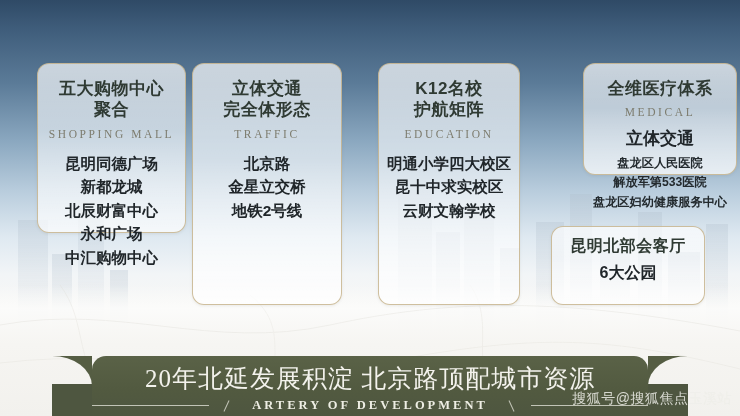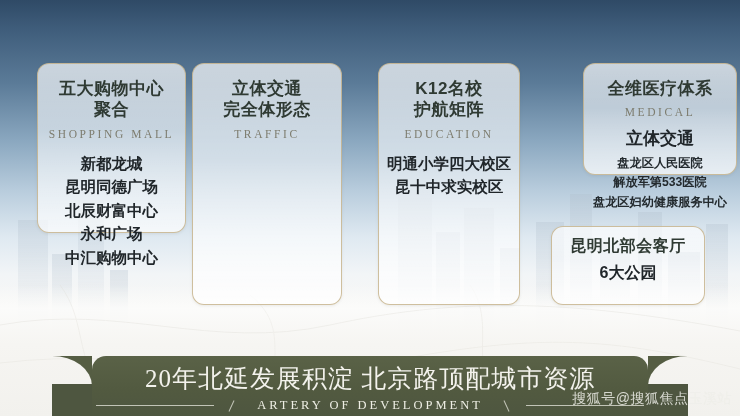--- a/index.html
+++ b/index.html
@@ -179,20 +179,21 @@
     white-space: nowrap;
   }
   .banner-sub-wrap {
     position: relative;
     z-index: 3;
     margin-top: 3px;
     display: flex;
     align-items: center;
     justify-content: center;
     gap: 14px;
+    font-weight: bold;
   }
   .rule {
     height: 1px;
     width: 118px;
     background: rgba(238,238,228,.72);
   }
   .tick {
     width: 9px; height: 10px;
     position: relative;
   }
@@ -257,41 +258,47 @@
       <path d="M470 0 C 500 44, 460 86, 510 131" stroke="#dcdad2" stroke-width="1" fill="none"></path>
       <path d="M250 10 C 300 50, 250 90, 300 131" stroke="#e1dfd8" stroke-width="1" fill="none"></path>
     </svg>
   </div>
 
   <div class="card" id="card-mall">
     <div class="card-cn-title">五大购物中心
 聚合</div>
     <div class="card-en-title">SHOPPING MALL</div>
     <div class="card-list">
+      <div class="li">昆明同德广场</div>
       <div class="li">新都龙城</div>
-      <div class="li">昆明同德广场</div>
       <div class="li">北辰财富中心</div>
       <div class="li">永和广场</div>
       <div class="li">中汇购物中心</div>
     </div>
   </div>
 
   <div class="card" id="card-traffic">
     <div class="card-cn-title">立体交通
 完全体形态</div>
     <div class="card-en-title">TRAFFIC</div>
+    <div class="card-list">
+      <div class="li">北京路</div>
+      <div class="li">金星立交桥</div>
+      <div class="li">地铁2号线</div>
+    </div>
   </div>
 
   <div class="card" id="card-edu">
     <div class="card-cn-title">K12名校
 护航矩阵</div>
     <div class="card-en-title">EDUCATION</div>
     <div class="card-list">
       <div class="li">明通小学四大校区</div>
       <div class="li">昆十中求实校区</div>
+      <div class="li">云财文翰学校</div>
     </div>
   </div>
 
   <div class="card" id="card-medical">
     <div class="card-cn-title">全维医疗体系</div>
     <div class="card-en-title">MEDICAL</div>
     <div class="card-lead">立体交通</div>
     <div class="card-sub-list">
       <div class="li">盘龙区人民医院</div>
       <div class="li">解放军第533医院</div>

